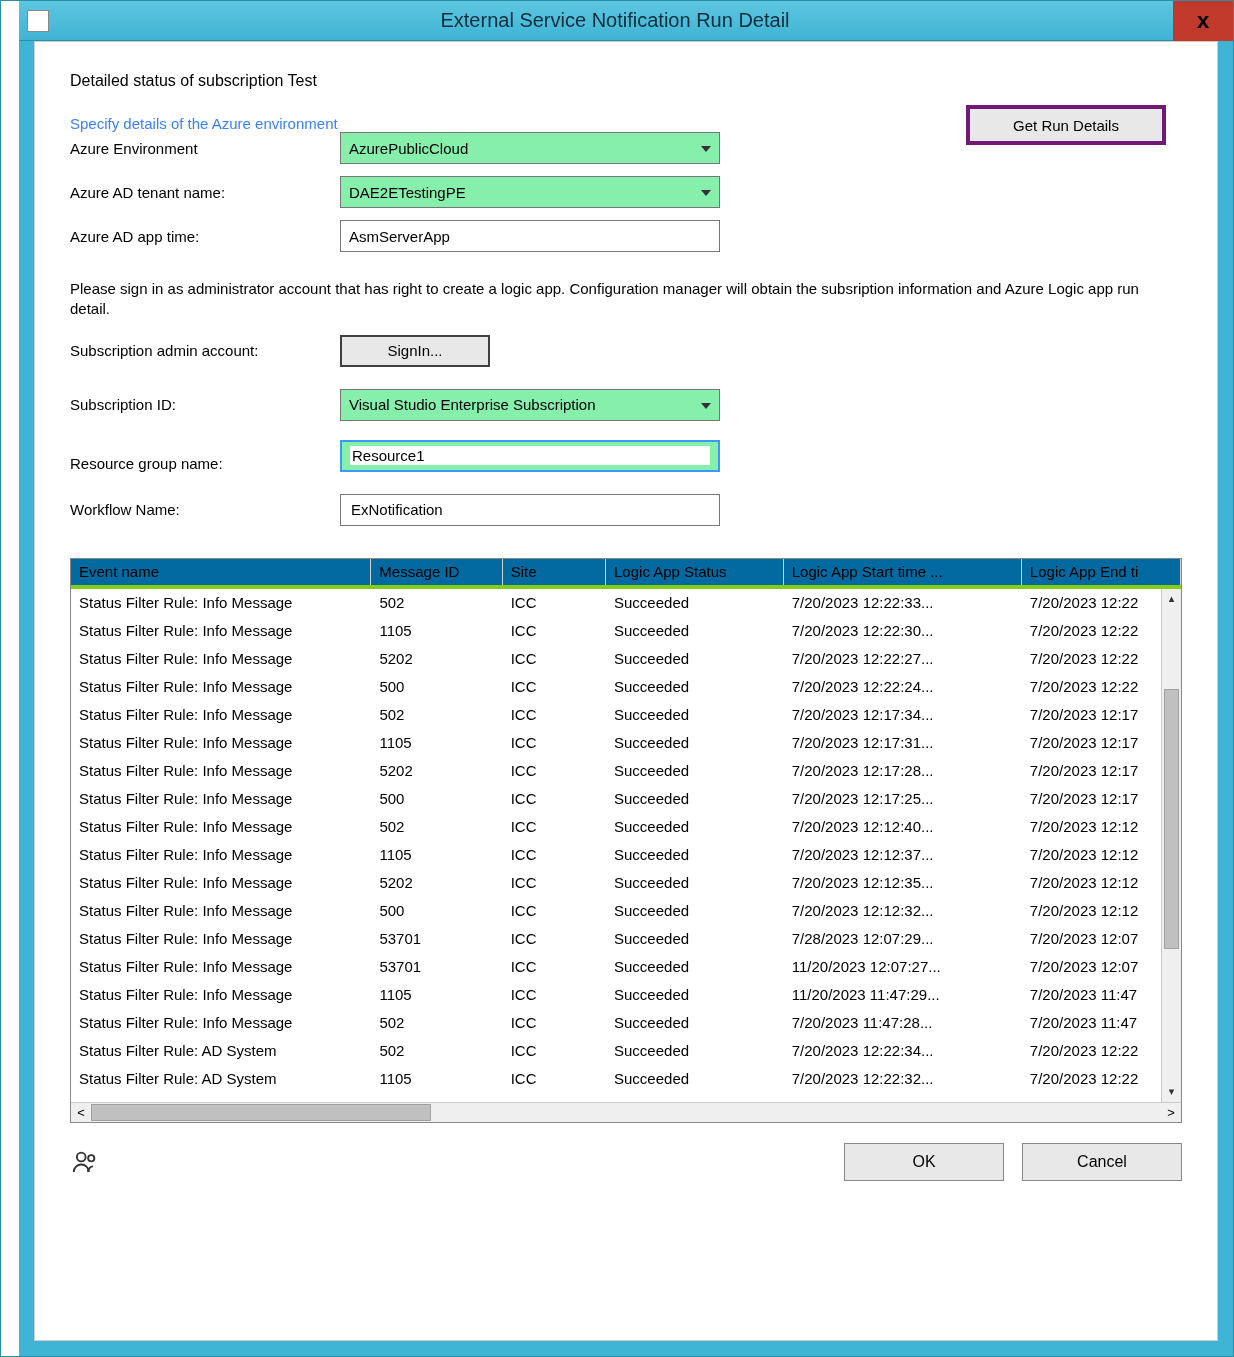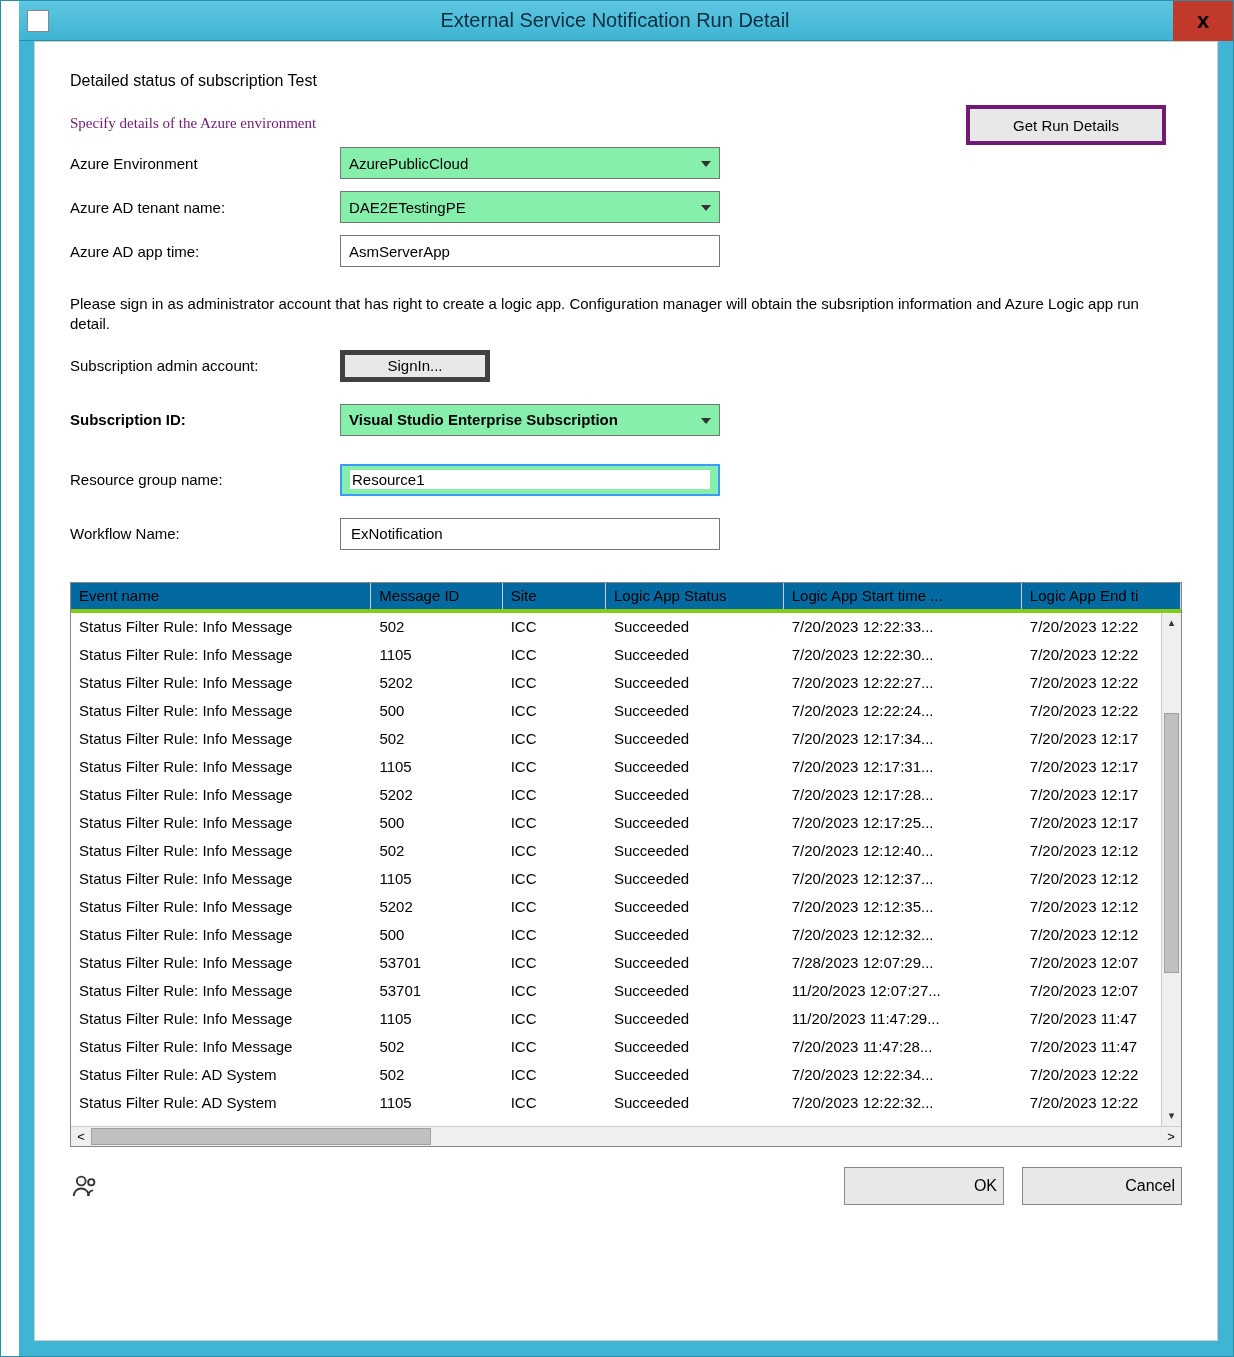--- a/index.html
+++ b/index.html
@@ -56,21 +56,21 @@
   }
   .content {
     background: #fff;
     border: 1px solid #ccc;
     flex: 1;
     padding: 30px 35px 20px 35px;
     display: flex;
     flex-direction: column;
   }
   .subheading { font-size: 16px; margin-bottom: 25px; }
-  .instructions { font-size: 15px; margin-bottom: 15px; color: #701a75; font-family: Liberation Serif, serif; }
+  .instructions { font-size: 15px; margin-bottom: 0; color: #3b82f6; }
   .toprow { position: relative; }
   .get-run {
     position: absolute;
     right: 16px; top: -10px;
     width: 200px; height: 40px;
     background: #e8e8e8;
     border: 4px solid #701a75;
     font-size: 15px;
     cursor: pointer;
   }
@@ -109,21 +109,21 @@
   .para {
     font-size: 15px;
     margin-top: 15px;
     margin-bottom: 15px;
     max-width: 1080px;
     line-height: 1.35;
   }
   .signin {
     width: 150px; height: 32px;
     background: #e8e8e8;
-    border: 5px solid #404040;
+    border: 2px solid #404040;
     font-size: 15px;
     cursor: pointer;
   }
   .table-wrap {
     margin-top: 20px;
     border: 1px solid #888;
     height: 565px;
     display: flex;
     flex-direction: column;
     overflow: hidden;
@@ -211,21 +211,20 @@
     margin-left: auto;
     display: flex;
     gap: 18px;
   }
   .footer-btns button {
     width: 160px; height: 38px;
     background: #e8e8e8;
     border: 1px solid #888;
     font-size: 16px;
     cursor: pointer;
-    text-align: right;
   }
 </style>
 </head>
 <body>
 
 <div class="window">
   <div class="titlebar">
     <span class="icon"></span>
     <span class="title">External Service Notification Run Detail</span>
     <div class="close">x</div>
@@ -262,28 +261,28 @@
         </div>
       </div>
 
       <div class="para">Please sign in as administrator account that has right to create a logic app. Configuration manager will obtain the subsription information and Azure Logic app run detail.</div>
 
       <div class="formrow">
         <label>Subscription admin account:</label>
         <button class="signin">SignIn...</button>
       </div>
 
-      <div class="formrow" style="margin-top:10px;font-weight:bold;">
+      <div class="formrow" style="margin-top:10px;">
         <label>Subscription ID:</label>
         <div class="control select">
           <span>Visual Studio Enterprise Subscription</span>
         </div>
       </div>
 
-      <div class="formrow" style="margin-top:16px;">
+      <div class="formrow" style="margin-top:7px;align-items:flex-end;">
         <label>Resource group name:</label>
         <div class="control focus">
           <input class="raw" value="Resource1" style="">
         </div>
       </div>
 
       <div class="formrow" style="margin-top:10px;">
         <label>Workflow Name:</label>
         <div class="control readonly">
           <input class="raw" value="ExNotification" style="">

